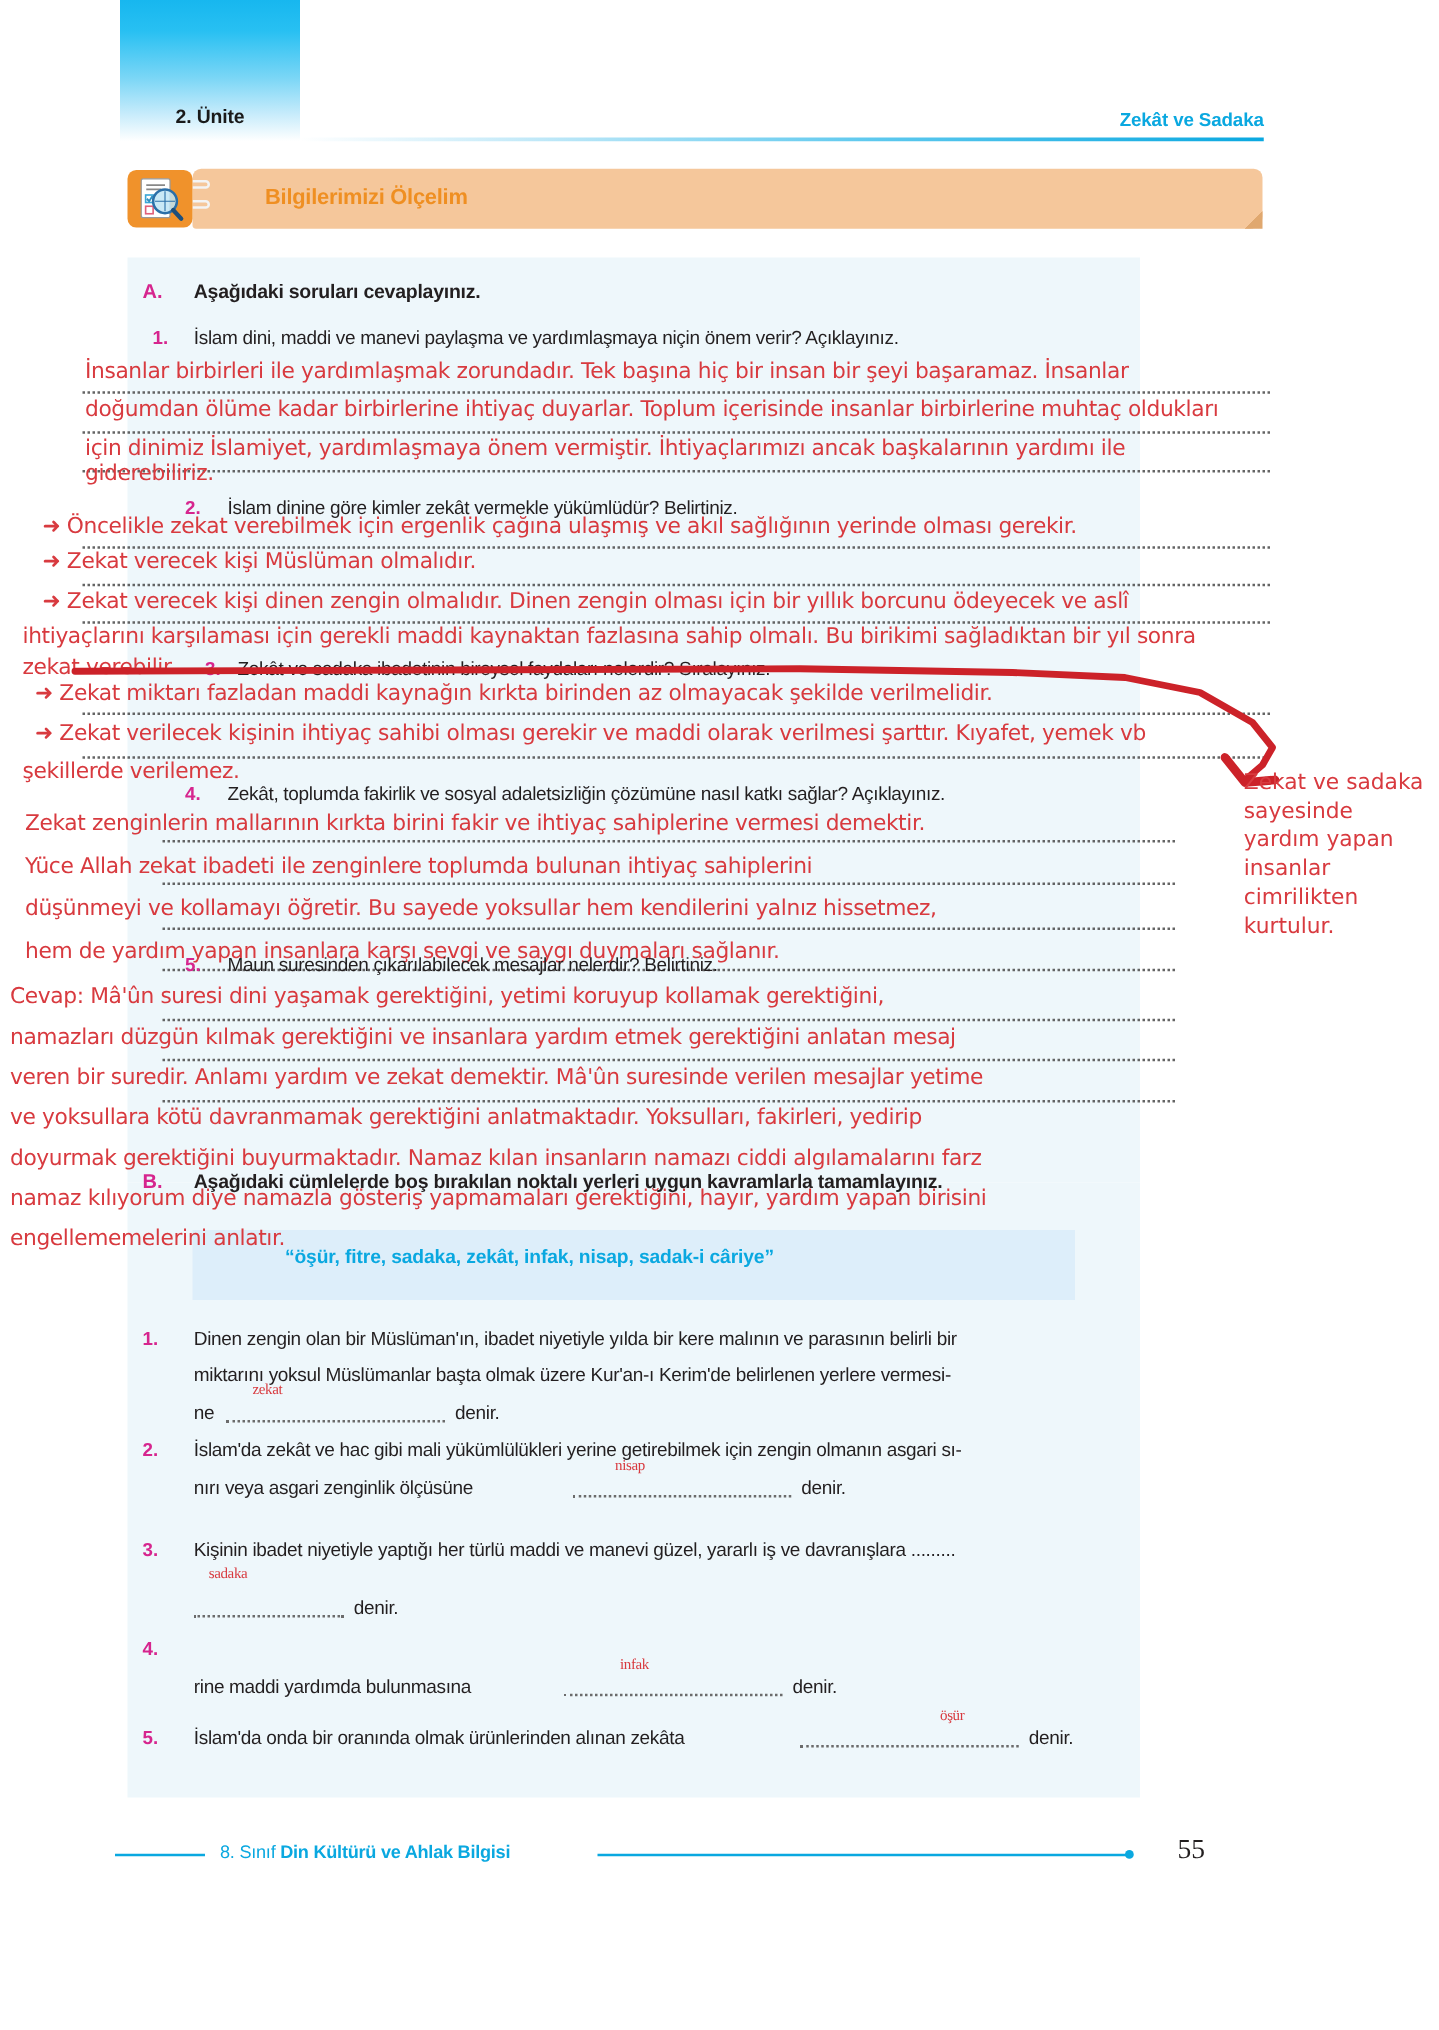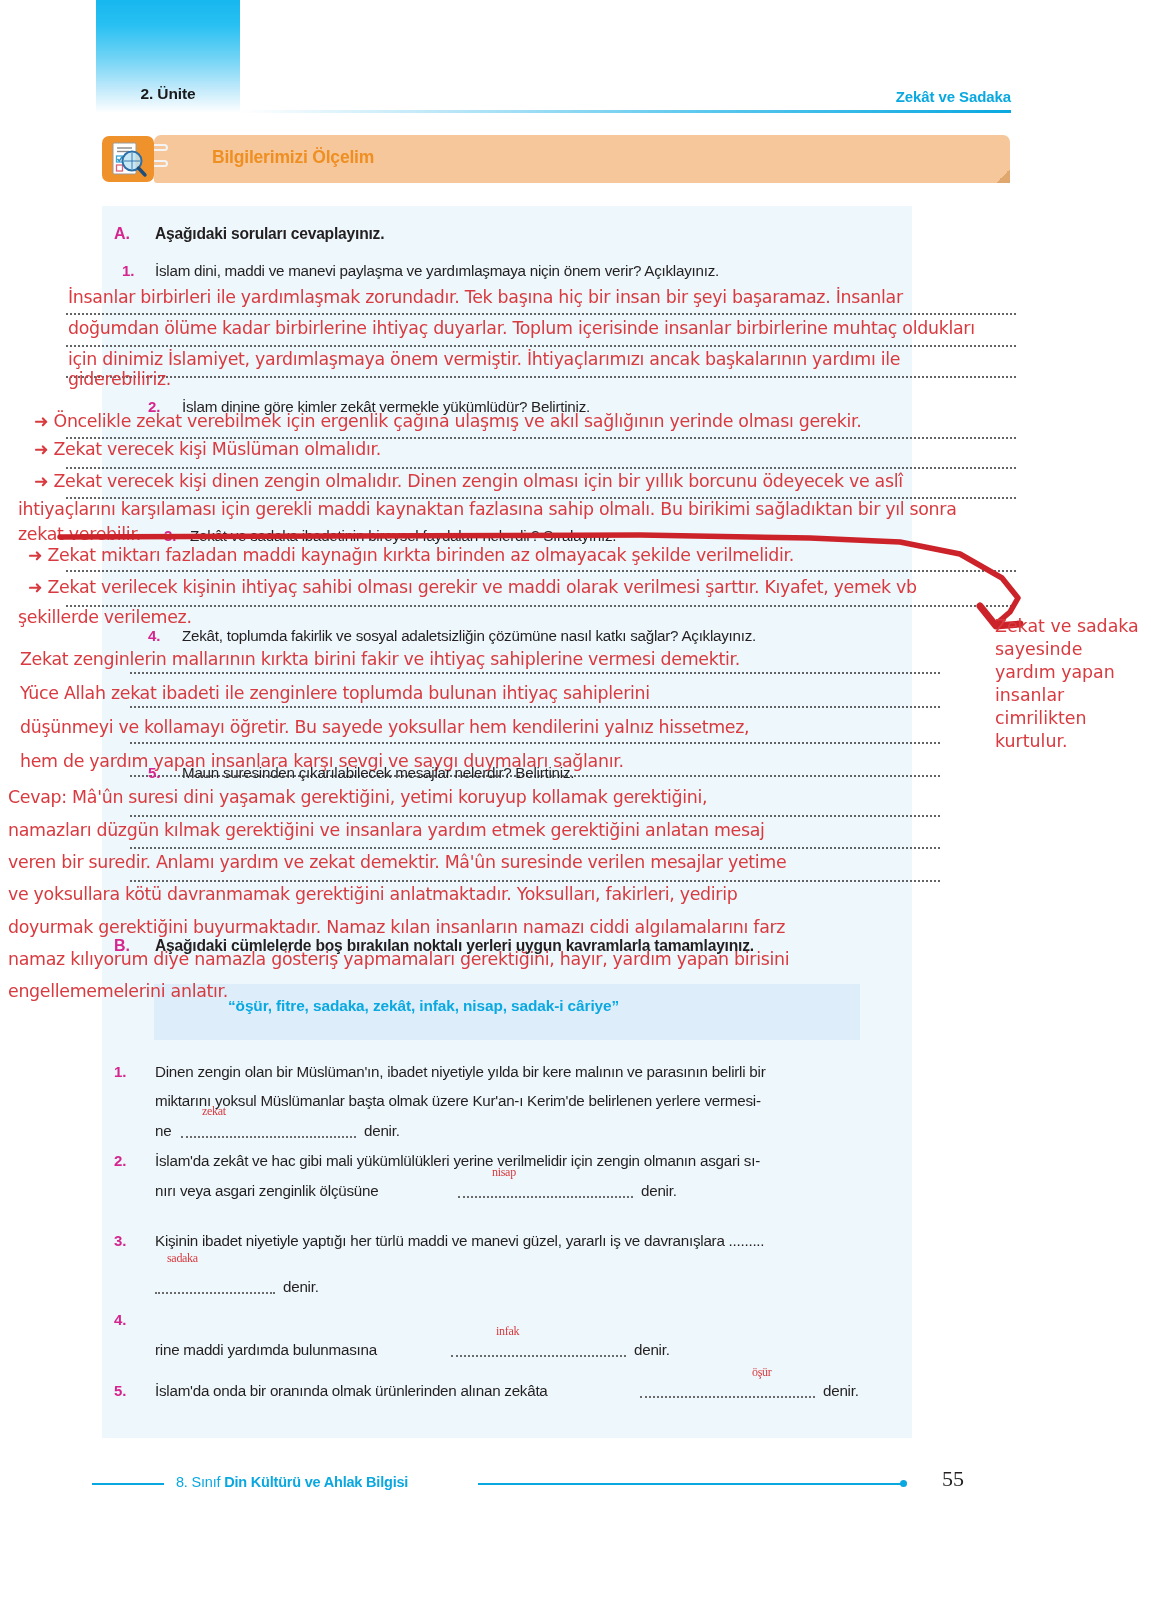--- a/index.html
+++ b/index.html
@@ -396,21 +396,21 @@
 
   <div class="q-num" style="left:114px; top:1063px;">1.</div>
   <div class="printed" style="left:155px; top:1063px;">Dinen zengin olan bir Müslüman'ın, ibadet niyetiyle yılda bir kere malının ve parasının belirli bir</div>
   <div class="printed" style="left:155px; top:1092px;">miktarını yoksul Müslümanlar başta olmak üzere Kur'an-ı Kerim'de belirlenen yerlere vermesi-</div>
   <div class="printed" style="left:155px; top:1122px;text-align:center;">ne</div>
   <div class="dots-blank" style="left:181px; top:1136px; width:175px;"></div>
   <div class="printed" style="left:364px; top:1122px;">denir.</div>
   <div class="hand blank" style="left:202px; top:1105px;">zekat</div>
 
   <div class="q-num" style="left:114px; top:1152px;">2.</div>
-  <div class="printed" style="left:155px; top:1152px;">İslam'da zekât ve hac gibi mali yükümlülükleri yerine verilmelidir için zengin olmanın asgari sı-</div>
+  <div class="printed" style="left:155px; top:1152px;">İslam'da zekât ve hac gibi mali yükümlülükleri yerine getirebilmek için zengin olmanın asgari sı-</div>
   <div class="printed" style="left:155px; top:1182px;">nırı veya asgari zenginlik ölçüsüne</div>
   <div class="dots-blank" style="left:458px; top:1196px; width:175px;"></div>
   <div class="printed" style="left:641px; top:1182px;">denir.</div>
   <div class="hand blank" style="left:492px; top:1166px;">nisap</div>
 
   <div class="q-num" style="left:114px; top:1232px;">3.</div>
   <div class="printed" style="left:155px; top:1232px;">Kişinin ibadet niyetiyle yaptığı her türlü maddi ve manevi güzel, yararlı iş ve davranışlara .........</div>
   <div class="dots-blank" style="left:155px; top:1292px; width:120px;"></div>
   <div class="printed" style="left:283px; top:1278px;">denir.</div>
   <div class="hand blank" style="left:167px; top:1252px;">sadaka</div>

